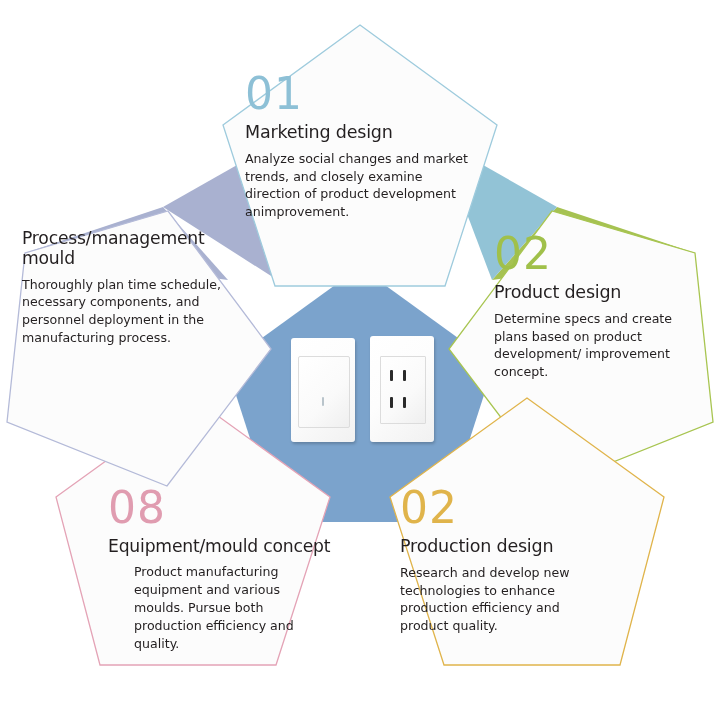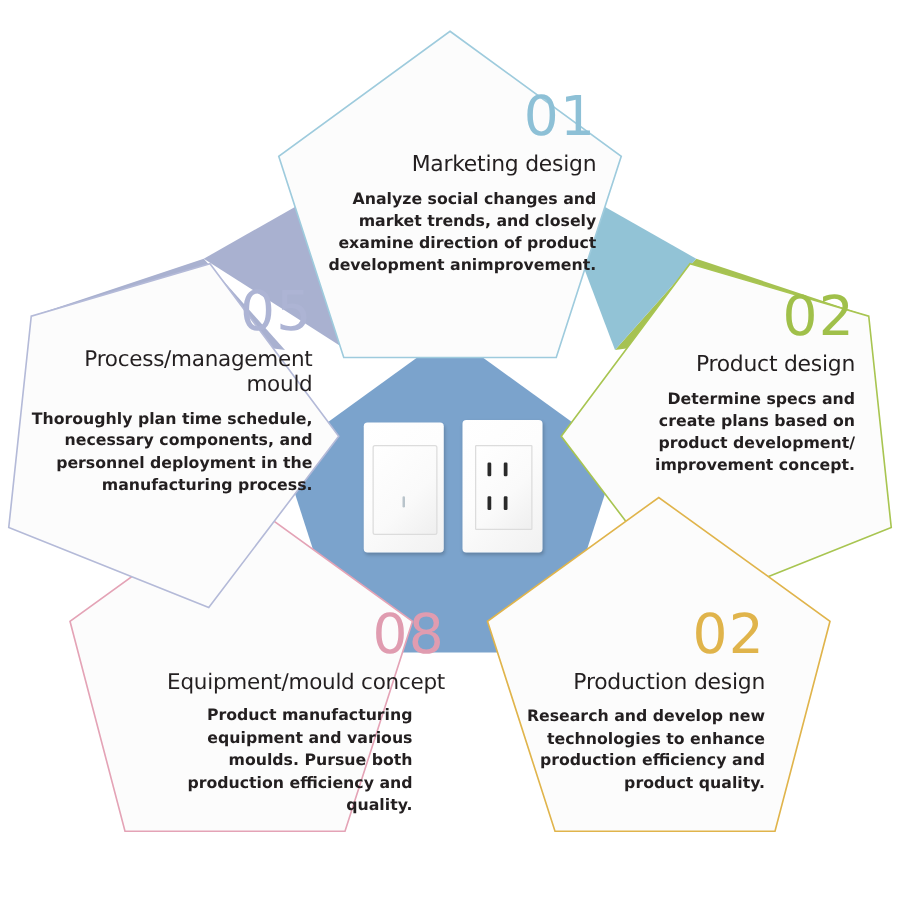--- a/index.html
+++ b/index.html
@@ -20,21 +20,21 @@
   }
   #diagram svg.geometry {
     position: absolute;
     left: 0;
     top: 0;
     width: 720px;
     height: 720px;
   }
   .node-text {
     position: absolute;
-    text-align: right;
+    text-align: left;
     box-sizing: border-box;
     pointer-events: none;
   }
   .node-num {
     font-size: 44px;
     font-weight: 400;
     letter-spacing: 1px;
     line-height: 1;
     margin-bottom: 6px;
     font-family: "DejaVu Sans", "Liberation Sans", sans-serif;
@@ -42,21 +42,21 @@
   .node-title {
     font-size: 17.5px;
     font-weight: normal;
     color: #231f20;
     line-height: 1.18;
     margin-bottom: 7px;
     letter-spacing: -0.2px;
   }
   .node-desc {
     font-size: 12.6px;
-    font-weight: bold;
+    font-weight: normal;
     color: #231f20;
     line-height: 1.42;
   }
   
   #node-01 { left: 245px; top: 72px;  width: 232px; }
   #node-02 { left: 494px; top: 232px; width: 190px; }
   #node-03 { left: 400px; top: 486px; width: 212px; }
   #node-04 { left: 108px; top: 486px; width: 248px; }
   #node-05 { left: 22px;  top: 228px; width: 228px; }
 
@@ -143,21 +143,20 @@
     <div class="node-desc">Research and develop new technologies to enhance production efficiency and product quality.</div>
   </div>
 
   <div class="node-text" id="node-04">
     <div class="node-num" style="color:#e09cb0">08</div>
     <div class="node-title">Equipment/mould concept</div>
     <div class="node-desc" style="padding:0 26px">Product manufacturing equipment and various moulds. Pursue both production efficiency and quality.</div>
   </div>
 
   <div class="node-text" id="node-05">
-    <div class="node-num" style="color:#adb4d4">05</div>
     <div class="node-title">Process/management mould</div>
     <div class="node-desc">Thoroughly plan time schedule, necessary components, and personnel deployment in the manufacturing process.</div>
   </div>
 
   <div class="plate" id="switch-plate">
     <div class="inner-rect" id="switch-rocker"></div>
     <div id="switch-pilot"></div>
   </div>
 
   <div class="plate" id="outlet-plate">

